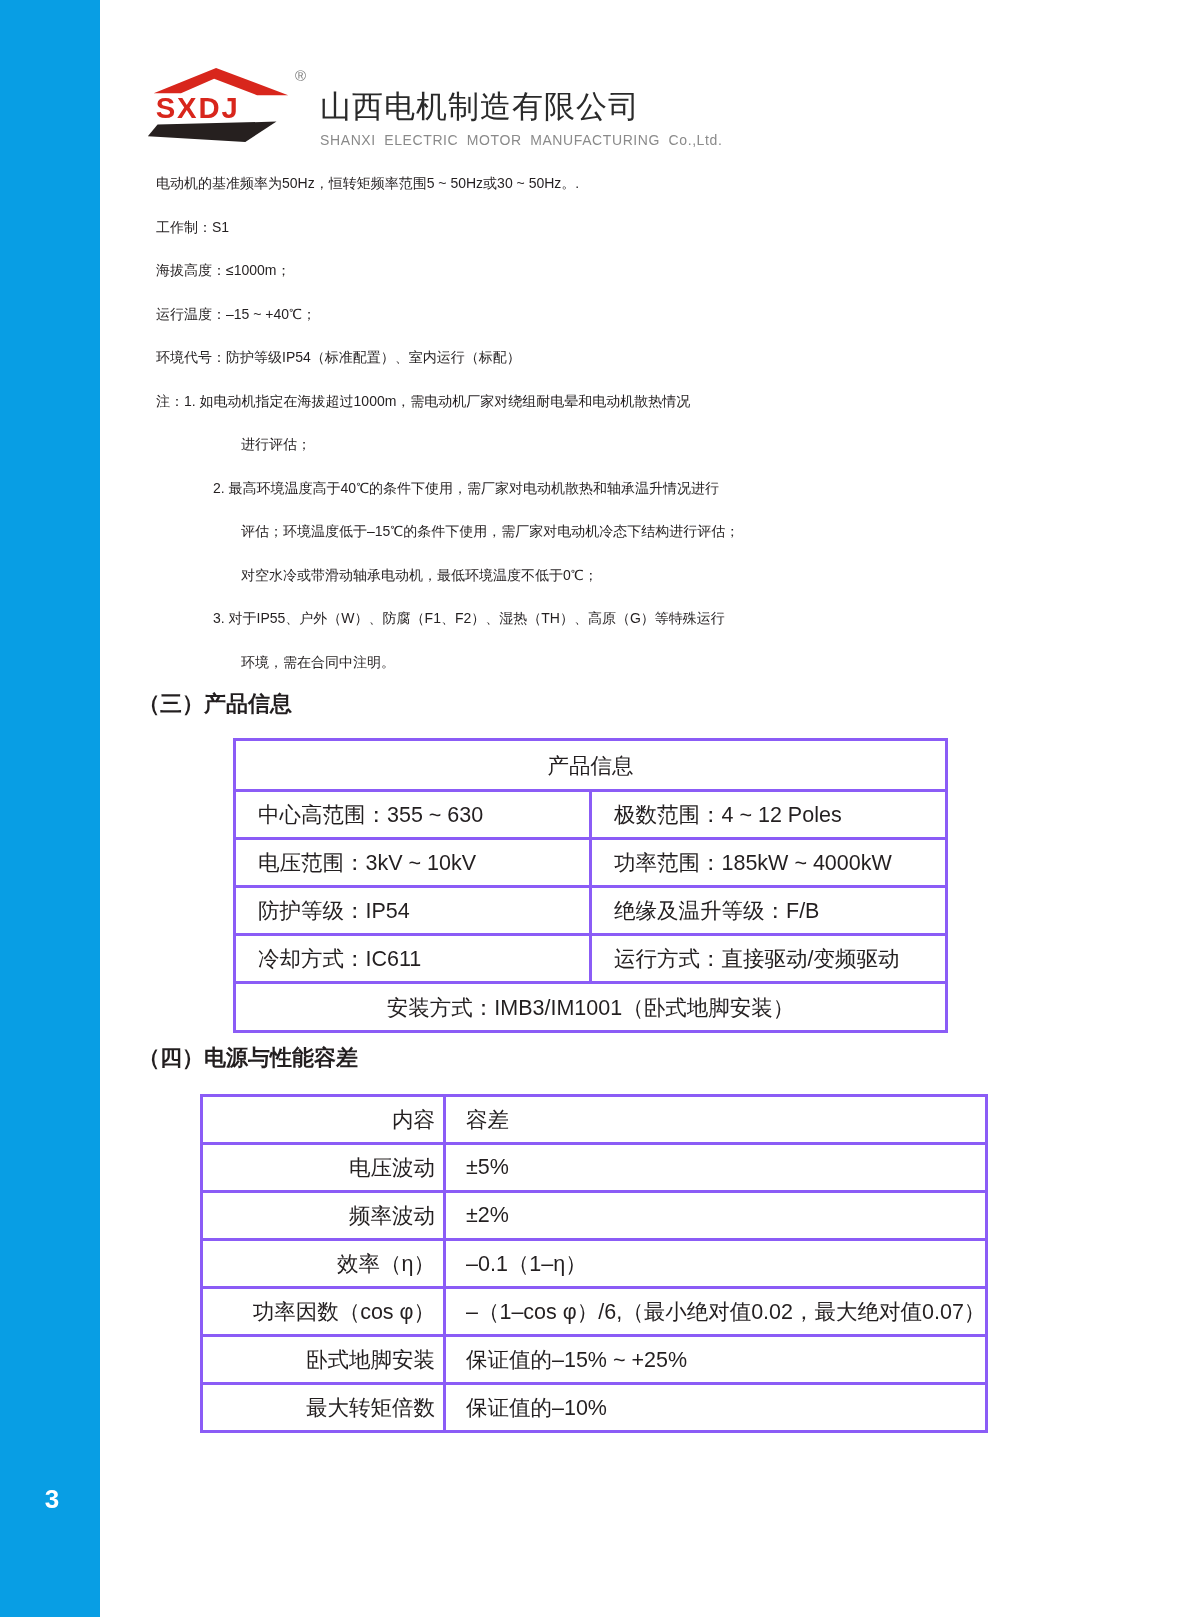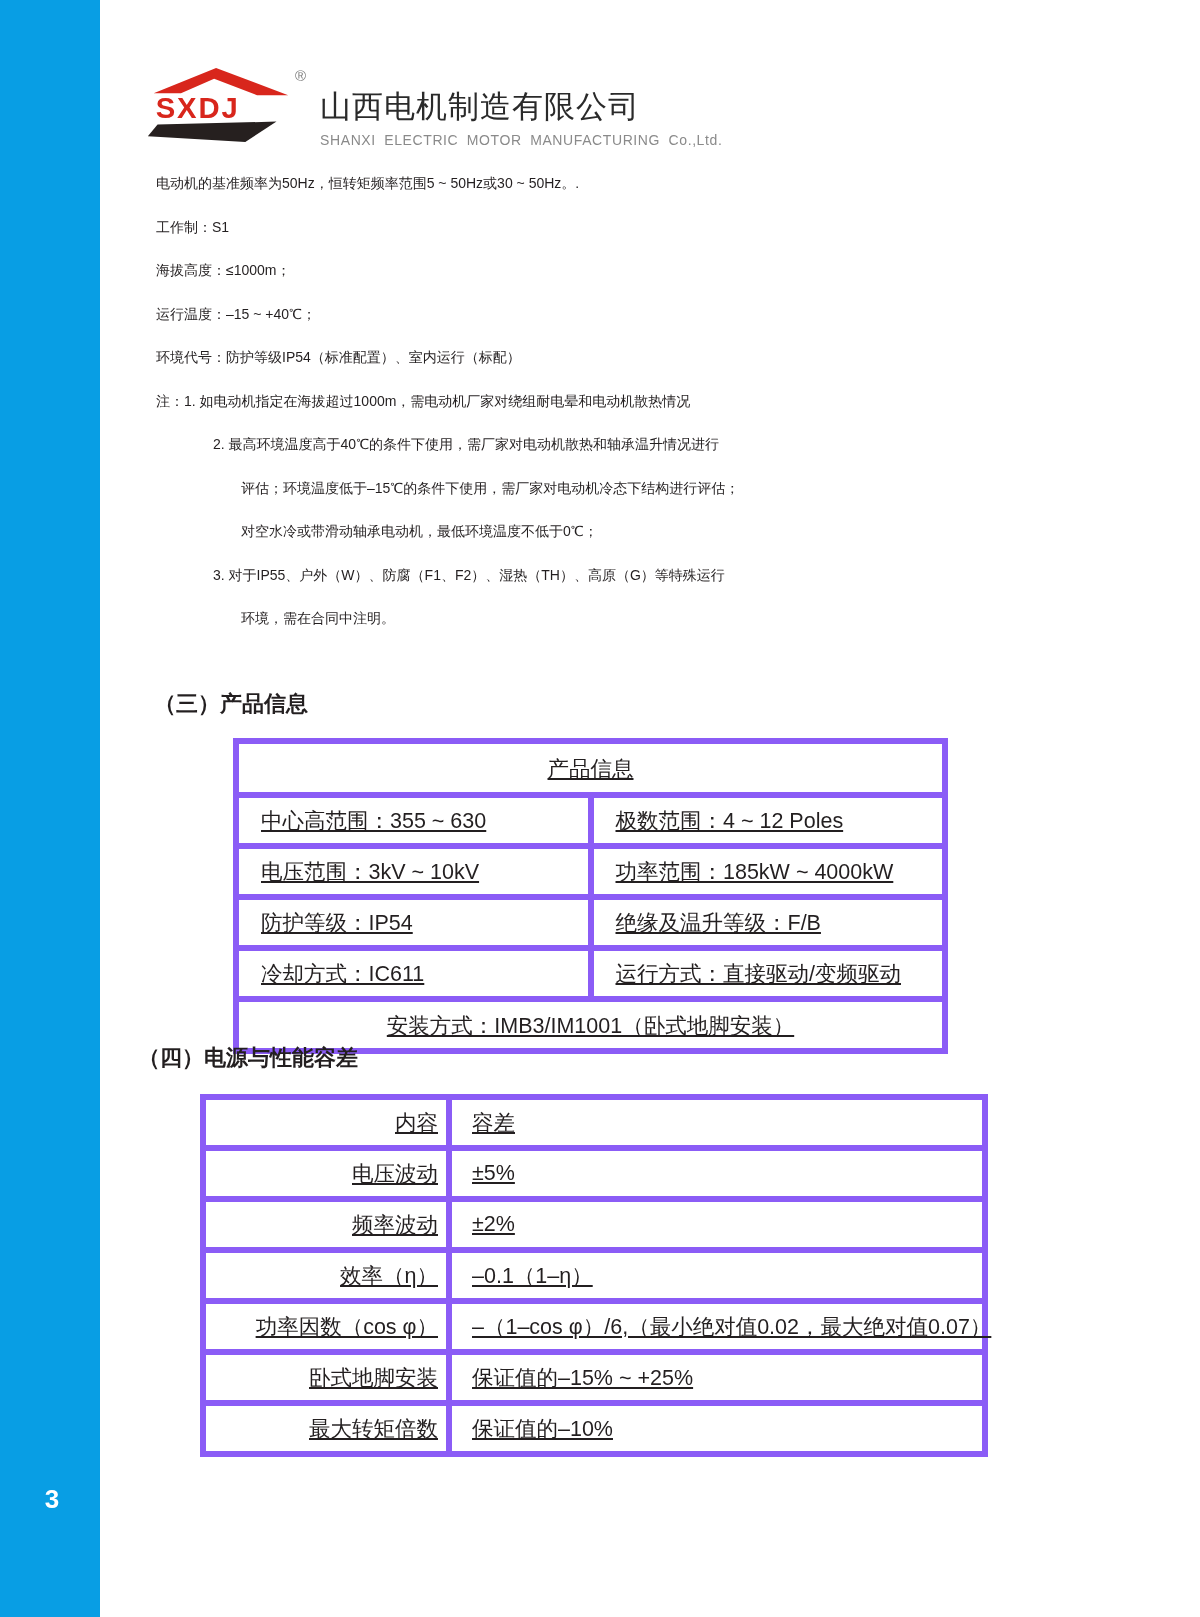--- a/index.html
+++ b/index.html
@@ -23,26 +23,26 @@
   .company-cn { font-size:31px; letter-spacing:1px; color:#2a2a2a; white-space:nowrap; }
   .company-en { font-size:14px; letter-spacing:0.6px; word-spacing:4px; color:#8a8a8a;
                 margin-top:4px; white-space:nowrap; }
   
   .body-text { position:absolute; left:156px; top:162px; font-size:14px; line-height:43.55px; }
   .body-line { white-space:nowrap; }
   .ind1 { padding-left:57px; }
   .ind2 { padding-left:85px; }
   
   .sec-title { position:absolute; font-weight:bold; font-size:22px; white-space:nowrap; }
-  .sec3 { left:138px; top:689px;margin-left:16px; }
+  .sec3 { left:138px; top:689px; }
   .sec4 { left:138px; top:1043px; }
   
   table { border-collapse:collapse; font-size:21.5px; color:#231f20; table-layout:fixed; }
-  td { border:6px solid #8b5cf6; height:45px; padding:0 8px 0 22px;
-       vertical-align:middle; white-space:nowrap; overflow:visible;text-decoration:underline; }
+  td { border:3px solid #8b5cf6; height:45px; padding:0 8px 0 22px;
+       vertical-align:middle; white-space:nowrap; overflow:visible; }
   .product-table { position:absolute; left:233px; top:738px; width:715px; }
   .product-table .t-head td { text-align:center; height:48px; padding:0; }
   .product-table .t-foot td { text-align:center; height:46px; padding:0; }
   .tolerance-table { position:absolute; left:200px; top:1094px; width:788px; }
   .tolerance-table td.col-label { width:212px; padding-left:20px;text-align:right; }
   .tolerance-table td.col-value { padding-left:20px; }
 </style>
 </head>
 <body>
 
@@ -64,20 +64,21 @@
     </div>
   </div>
 
   <div class="body-text">
     <div class="body-line">电动机的基准频率为50Hz，恒转矩频率范围5 ~ 50Hz或30 ~ 50Hz。.</div>
     <div class="body-line">工作制：S1</div>
     <div class="body-line">海拔高度：≤1000m；</div>
     <div class="body-line">运行温度：–15 ~ +40℃；</div>
     <div class="body-line">环境代号：防护等级IP54（标准配置）、室内运行（标配）</div>
     <div class="body-line">注：1. 如电动机指定在海拔超过1000m，需电动机厂家对绕组耐电晕和电动机散热情况</div>
+    <div class="body-line ind2">进行评估；</div>
     <div class="body-line ind1">2. 最高环境温度高于40℃的条件下使用，需厂家对电动机散热和轴承温升情况进行</div>
     <div class="body-line ind2">评估；环境温度低于–15℃的条件下使用，需厂家对电动机冷态下结构进行评估；</div>
     <div class="body-line ind2">对空水冷或带滑动轴承电动机，最低环境温度不低于0℃；</div>
     <div class="body-line ind1">3. 对于IP55、户外（W）、防腐（F1、F2）、湿热（TH）、高原（G）等特殊运行</div>
     <div class="body-line ind2">环境，需在合同中注明。</div>
   </div>
 
   <div class="sec-title sec3">（三）产品信息</div>
 
   <table class="product-table">

